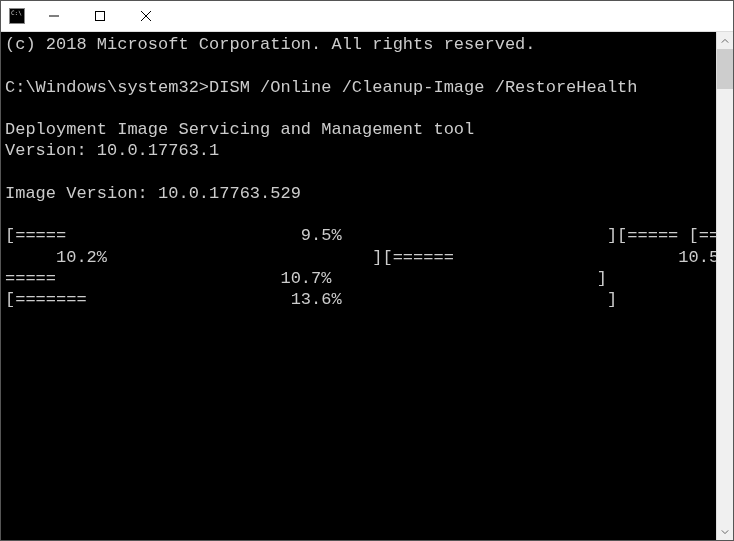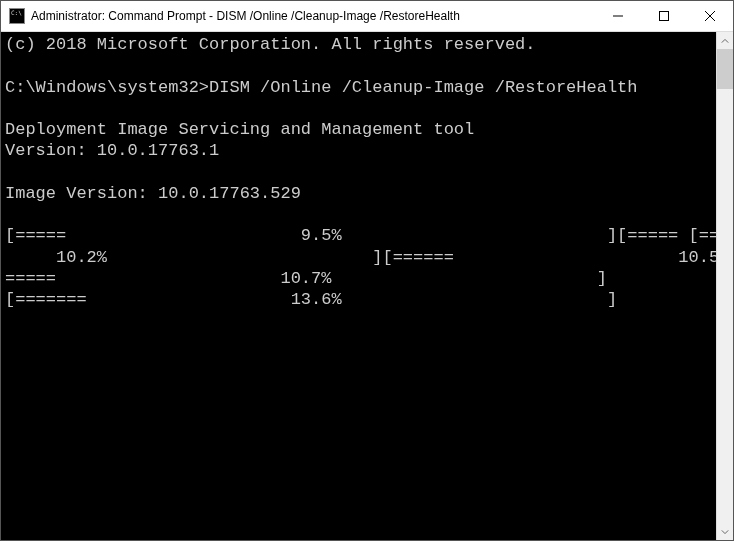--- a/index.html
+++ b/index.html
@@ -115,21 +115,20 @@
       width: 100%;
       height: 40px;
       background: #cdcdcd;
     }
   </style>
 </head>
 <body>
 
 <div class="titlebar">
   <div class="titlebar-icon"></div>
-  <div class="titlebar-title">Administrator: Command Prompt - DISM  /Online /Cleanup-Image /RestoreHealth</div>
   <div class="window-controls">
     <button class="win-btn">
       <svg viewBox="0 0 10 10">
           <rect x="0" y="4.5" width="10" height="1" fill="#000"></rect>
         </svg>
     </button>
     <button class="win-btn">
       <svg viewBox="0 0 10 10">
           <rect x="0.5" y="0.5" width="9" height="9" fill="none" stroke="#000" stroke-width="1"></rect>
         </svg>

